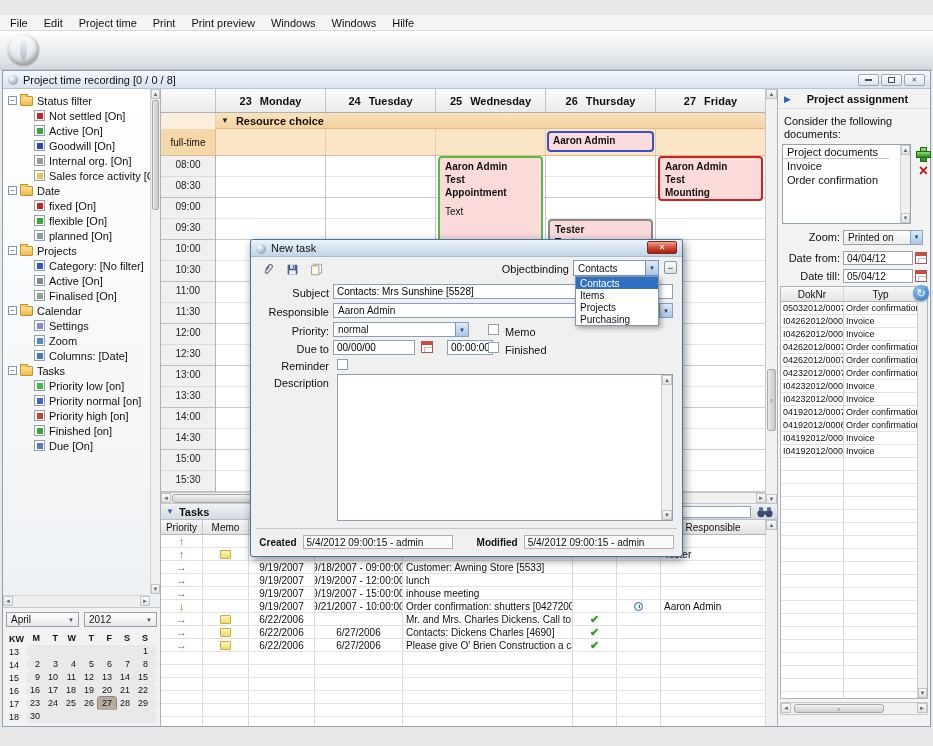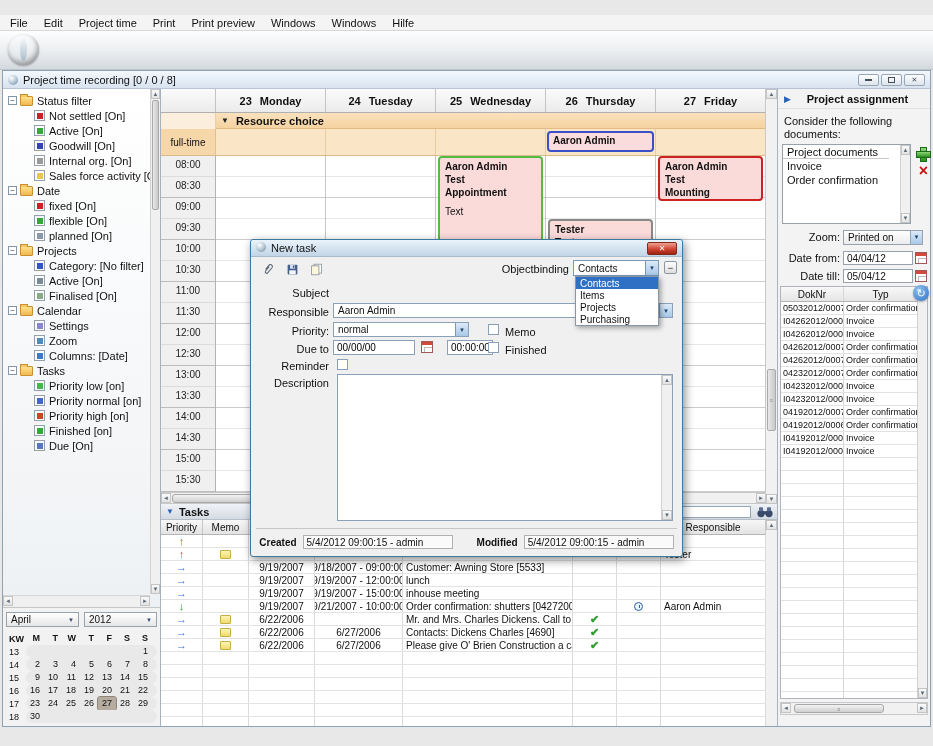--- a/index.html
+++ b/index.html
@@ -149,21 +149,21 @@
 .rt-vlane .sb-top{position:absolute;top:0;}
 .rt-vlane .sb-bot{position:absolute;bottom:0;}
 .refresh-btn{position:absolute;right:1px;top:196px;width:16px;height:16px;border-radius:50%;background:radial-gradient(circle at 35% 30%,#8ec2ee,#2f6fc4);color:#fff;font-size:11px;line-height:16px;text-align:center;box-shadow:0 1px 2px rgba(0,0,0,.3);}
 .rp-hscroll{position:absolute;left:2px;right:2px;bottom:11px;height:13px;background:#f1f1f1;border:1px solid #c8c8c8;}
 .rp-hscroll .hs-l{position:absolute;left:0;top:0;}
 .rp-hscroll .hs-r{position:absolute;right:0;top:0;}
 .rp-hscroll .h-thumb{position:absolute;left:13px;top:1px;width:90px;height:9px;background:linear-gradient(#f4f4f4,#cfcfcf);border:1px solid #a8a8a8;border-radius:3px;display:flex;align-items:center;justify-content:center;font-size:5px;color:#888;}
 
 
 .dialog{position:absolute;left:250px;top:239px;width:433px;height:318px;background:#f0f0f0;border:1px solid #3d7a9e;border-radius:3px;box-shadow:2px 3px 10px rgba(0,0,0,.45);z-index:50;}
-.dlg-titlebar{height:17px;background:linear-gradient(#eaf3fb,#c2d5e7);border-bottom:1px solid #a6bccd;border-radius:3px 3px 0 0;display:flex;align-items:flex-start;padding:2px 5px;}
+.dlg-titlebar{height:17px;background:linear-gradient(#eaf3fb,#c2d5e7);border-bottom:1px solid #a6bccd;border-radius:3px 3px 0 0;display:flex;align-items:flex-end;padding:2px 5px;}
 .dlg-ico{width:10px;height:10px;border-radius:50%;background:radial-gradient(circle at 35% 30%,#fff,#a8bccc 60%,#5a7288);margin-right:5px;flex:none;}
 .dlg-close{margin-left:auto;width:30px;height:13px;background:linear-gradient(#f0a292,#cf4534 55%,#a02210);border:1px solid #7e2a1a;border-radius:2px;color:#fff;font-size:8px;display:flex;align-items:center;justify-content:center;}
 .dlg-toolbar{position:absolute;top:17px;left:0;height:24px;display:flex;gap:10px;padding:5px 0 0 10px;}
 .ticon{width:14px;height:14px;display:flex;align-items:center;justify-content:center;}
 .ob-label{position:absolute;left:222px;top:23px;width:96px;text-align:right;}
 .ob-combo{position:absolute;left:322px;top:20px;width:86px;height:16px;border:1px solid #7a9ab8;background:#fff;display:flex;align-items:center;padding-left:4px;font-size:10px;}
 .cb-btn{margin-left:auto;width:13px;height:100%;background:linear-gradient(#dceaf8,#a8c8e8);border-left:1px solid #7a9ab8;display:flex;align-items:center;justify-content:center;font-size:6px;color:#246;flex:none;}
 .ob-minus{position:absolute;left:413px;top:21px;width:13px;height:13px;border:1px solid #8a96a2;background:linear-gradient(#fff,#ddd);display:flex;align-items:center;justify-content:center;font-size:9px;border-radius:2px;}
 .ob-list{position:absolute;left:324px;top:36px;width:84px;background:#fff;border:1px solid #8896a8;box-shadow:2px 2px 5px rgba(0,0,0,.35);z-index:60;font-size:10px;}
 .ob-opt{height:12px;display:flex;align-items:center;padding-left:4px;}
@@ -1017,20 +1017,21 @@
     </div>
     <span class="ob-minus">−</span>
     <div class="ob-list" id="oblist">
         <div class="ob-opt sel">Contacts</div>
         <div class="ob-opt">Items</div>
         <div class="ob-opt">Projects</div>
         <div class="ob-opt">Purchasing</div>
       </div>
 
     <span class="fl fl-subject">Subject</span>
+    <input class="finput f-subject" value="Contacts: Mrs Sunshine [5528]" style="">
     <span class="fl fl-resp">Responsible</span>
     <div class="fcombo f-resp">
       <span>Aaron Admin</span>
       <span class="cb-btn">▼</span>
     </div>
     <span class="fl fl-prio">Priority:</span>
     <div class="fcombo f-prio">
       <span>normal</span>
       <span class="cb-btn">▼</span>
     </div>

